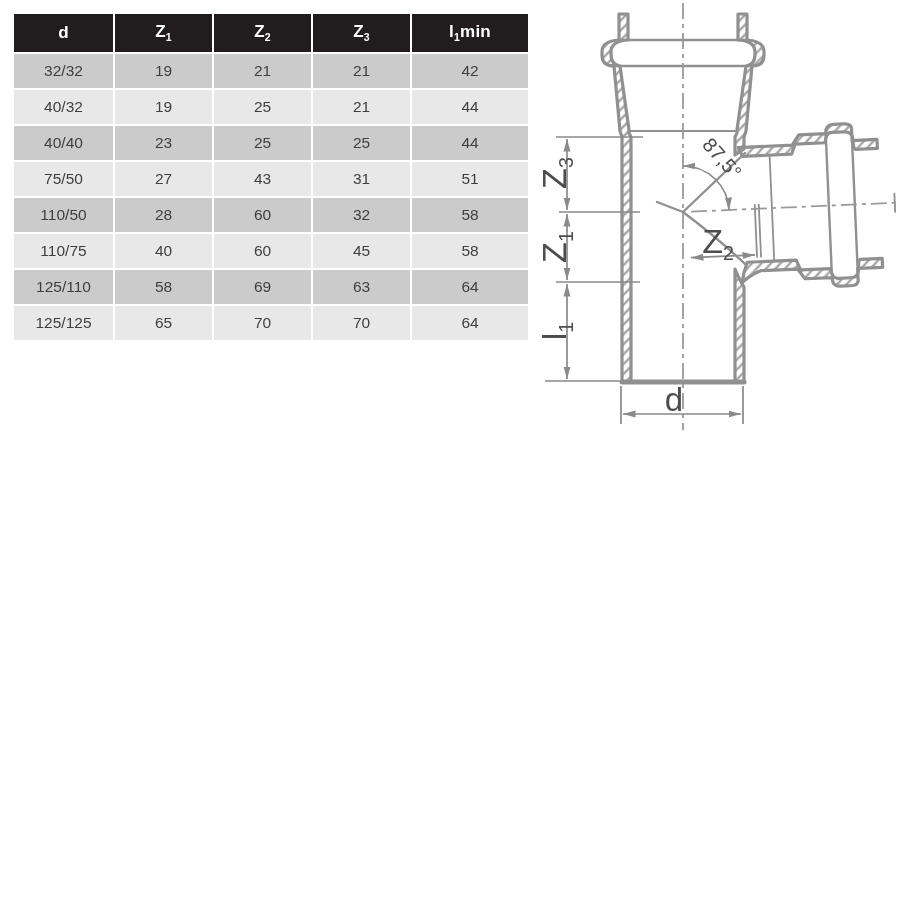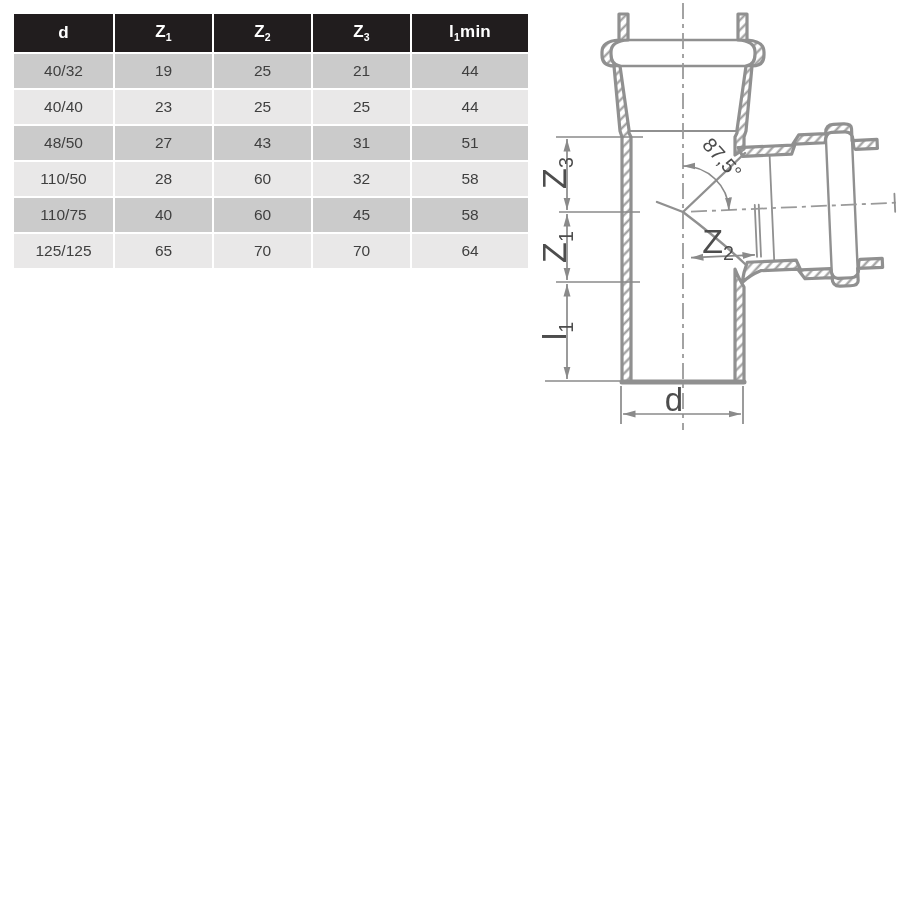--- a/index.html
+++ b/index.html
@@ -51,53 +51,67 @@
     <tr>
         <th>d</th>
         <th>Z<sub>1</sub></th>
         <th>Z<sub>2</sub></th>
         <th>Z<sub>3</sub></th>
         <th>l<sub>1</sub>min</th>
       </tr>
   </thead>
   <tbody>
       <tr>
+        <td>32/32</td>
+        <td>19</td>
+        <td>21</td>
+        <td>21</td>
+        <td>42</td>
+      </tr>
+      <tr>
         <td>40/32</td>
         <td>19</td>
         <td>25</td>
         <td>21</td>
         <td>44</td>
       </tr>
       <tr>
         <td>40/40</td>
         <td>23</td>
         <td>25</td>
         <td>25</td>
         <td>44</td>
       </tr>
       <tr>
-        <td>48/50</td>
+        <td>75/50</td>
         <td>27</td>
         <td>43</td>
         <td>31</td>
         <td>51</td>
       </tr>
       <tr>
         <td>110/50</td>
         <td>28</td>
         <td>60</td>
         <td>32</td>
         <td>58</td>
       </tr>
       <tr>
         <td>110/75</td>
         <td>40</td>
         <td>60</td>
         <td>45</td>
         <td>58</td>
+      </tr>
+      <tr>
+        <td>125/110</td>
+        <td>58</td>
+        <td>69</td>
+        <td>63</td>
+        <td>64</td>
       </tr>
       <tr>
         <td>125/125</td>
         <td>65</td>
         <td>70</td>
         <td>70</td>
         <td>64</td>
       </tr>
     </tbody>
 </table>

